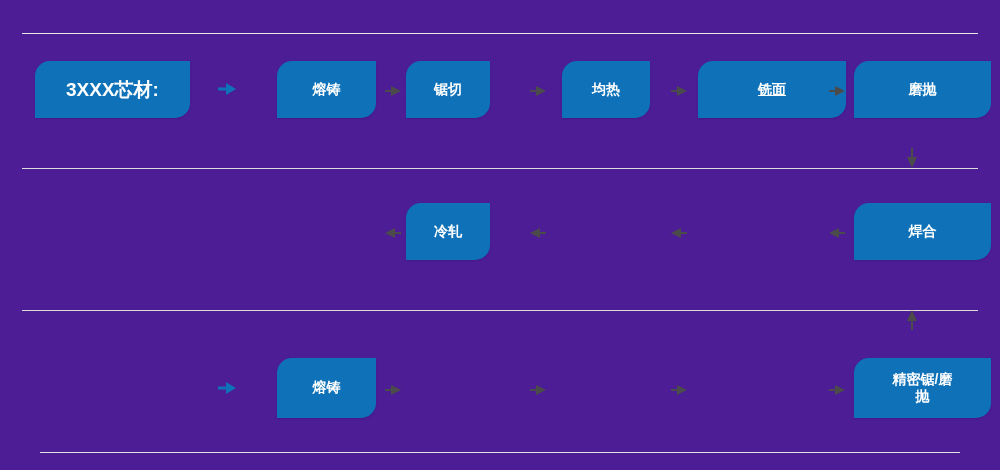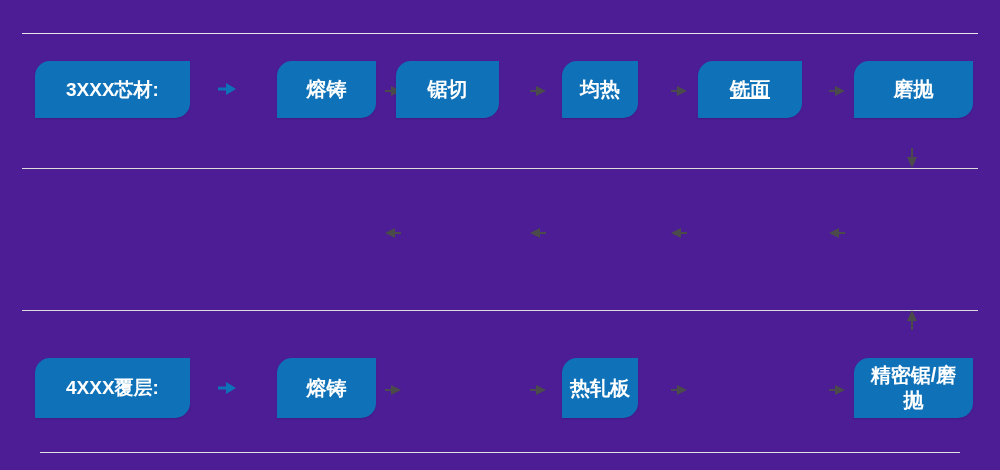--- a/index.html
+++ b/index.html
@@ -18,37 +18,37 @@
   .d4 { left:40px;  top:452px; width:920px; background:#e2e2e1; }
 
   .box {
     position:absolute;
     background:#0f72b9;
     border-radius:15px 0 15px 0;
     color:#ffffff;
     font-weight:bold;
     display:flex; align-items:center; justify-content:center;
     text-align:center;
-    font-size:20px;
+    font-size:14px;
     line-height:1.25;
     white-space:pre-line;
     box-shadow:0 1px 2px rgba(0,0,0,0.12);
   }
   .label-box { font-size:19px; }
 
   
   .r1 { top:61px;  height:57px; }
   .r2 { top:203px; height:57px; }
   .r3 { top:358px; height:60px; }
   .cl  { left:35px;  width:155px; }
   .c1  { left:277px; width:99px;  }
-  .c2  { left:396px; width:103px; }
-  .c3  { left:562px; width:76px;  }
-  .c4  { left:698px; width:104px;text-decoration:underline; }
-  .c5  { left:854px; width:119px; }
+  .c2  { left:406px; width:84px; }
+  .c3  { left:562px; width:88px;  }
+  .c4  { left:698px; width:148px;text-decoration:underline; }
+  .c5  { left:854px; width:137px; }
 
   .arrow { position:absolute; }
 </style>
 </head>
 <body>
 
 <div class="canvas">
 
   <div class="divider d1"></div>
   <div class="divider d2"></div>
@@ -100,47 +100,48 @@
         <polygon points="2,10 12,10 7,21" fill="#4b4b4b"></polygon>
       </svg>
   </span>
 
   <span class="arrow" style="left:384px; top:225px;">
     <svg width="18" height="12">
         <line x1="17" y1="6" x2="9" y2="6" stroke="#4b4b4b" stroke-width="2"></line>
         <polygon points="11,1 1,6 11,11" fill="#4b4b4b"></polygon>
       </svg>
   </span>
+  <div class="box r2 c2">冷轧</div>
   <span class="arrow" style="left:529px; top:225px;">
     <svg width="18" height="12">
         <line x1="17" y1="6" x2="9" y2="6" stroke="#4b4b4b" stroke-width="2"></line>
         <polygon points="11,1 1,6 11,11" fill="#4b4b4b"></polygon>
       </svg>
   </span>
   <span class="arrow" style="left:670px; top:225px;">
     <svg width="18" height="12">
         <line x1="17" y1="6" x2="9" y2="6" stroke="#4b4b4b" stroke-width="2"></line>
         <polygon points="11,1 1,6 11,11" fill="#4b4b4b"></polygon>
       </svg>
   </span>
   <span class="arrow" style="left:828px; top:225px;">
     <svg width="18" height="12">
         <line x1="17" y1="6" x2="9" y2="6" stroke="#4b4b4b" stroke-width="2"></line>
         <polygon points="11,1 1,6 11,11" fill="#4b4b4b"></polygon>
       </svg>
   </span>
+  <div class="box r2 c5">焊合</div>
 
   <span class="arrow" style="left:905px; top:309px;">
     <svg width="14" height="22">
         <line x1="7" y1="21" x2="7" y2="10" stroke="#4b4b4b" stroke-width="2"></line>
         <polygon points="2,12 12,12 7,1" fill="#4b4b4b"></polygon>
       </svg>
   </span>
 
-  <div class="box label-box r3 cl">4XXX覆层:</div>
 
   <span class="arrow" style="left:217px; top:381px;">
     <svg width="20" height="14">
         <line x1="1" y1="7" x2="11" y2="7" stroke="#0f72b9" stroke-width="3"></line>
         <polygon points="9,1 19,7 9,13" fill="#0f72b9"></polygon>
       </svg>
   </span>
 
   <div class="box r3 c1">熔铸</div>
   <span class="arrow" style="left:384px; top:382px;">
@@ -148,21 +149,20 @@
         <line x1="1" y1="6" x2="9" y2="6" stroke="#4b4b4b" stroke-width="2"></line>
         <polygon points="7,1 17,6 7,11" fill="#4b4b4b"></polygon>
       </svg>
   </span>
   <span class="arrow" style="left:529px; top:382px;">
     <svg width="18" height="12">
         <line x1="1" y1="6" x2="9" y2="6" stroke="#4b4b4b" stroke-width="2"></line>
         <polygon points="7,1 17,6 7,11" fill="#4b4b4b"></polygon>
       </svg>
   </span>
-  <div class="box r3 c3">热轧板</div>
   <span class="arrow" style="left:670px; top:382px;">
     <svg width="18" height="12">
         <line x1="1" y1="6" x2="9" y2="6" stroke="#4b4b4b" stroke-width="2"></line>
         <polygon points="7,1 17,6 7,11" fill="#4b4b4b"></polygon>
       </svg>
   </span>
   <span class="arrow" style="left:828px; top:382px;">
     <svg width="18" height="12">
         <line x1="1" y1="6" x2="9" y2="6" stroke="#4b4b4b" stroke-width="2"></line>
         <polygon points="7,1 17,6 7,11" fill="#4b4b4b"></polygon>

